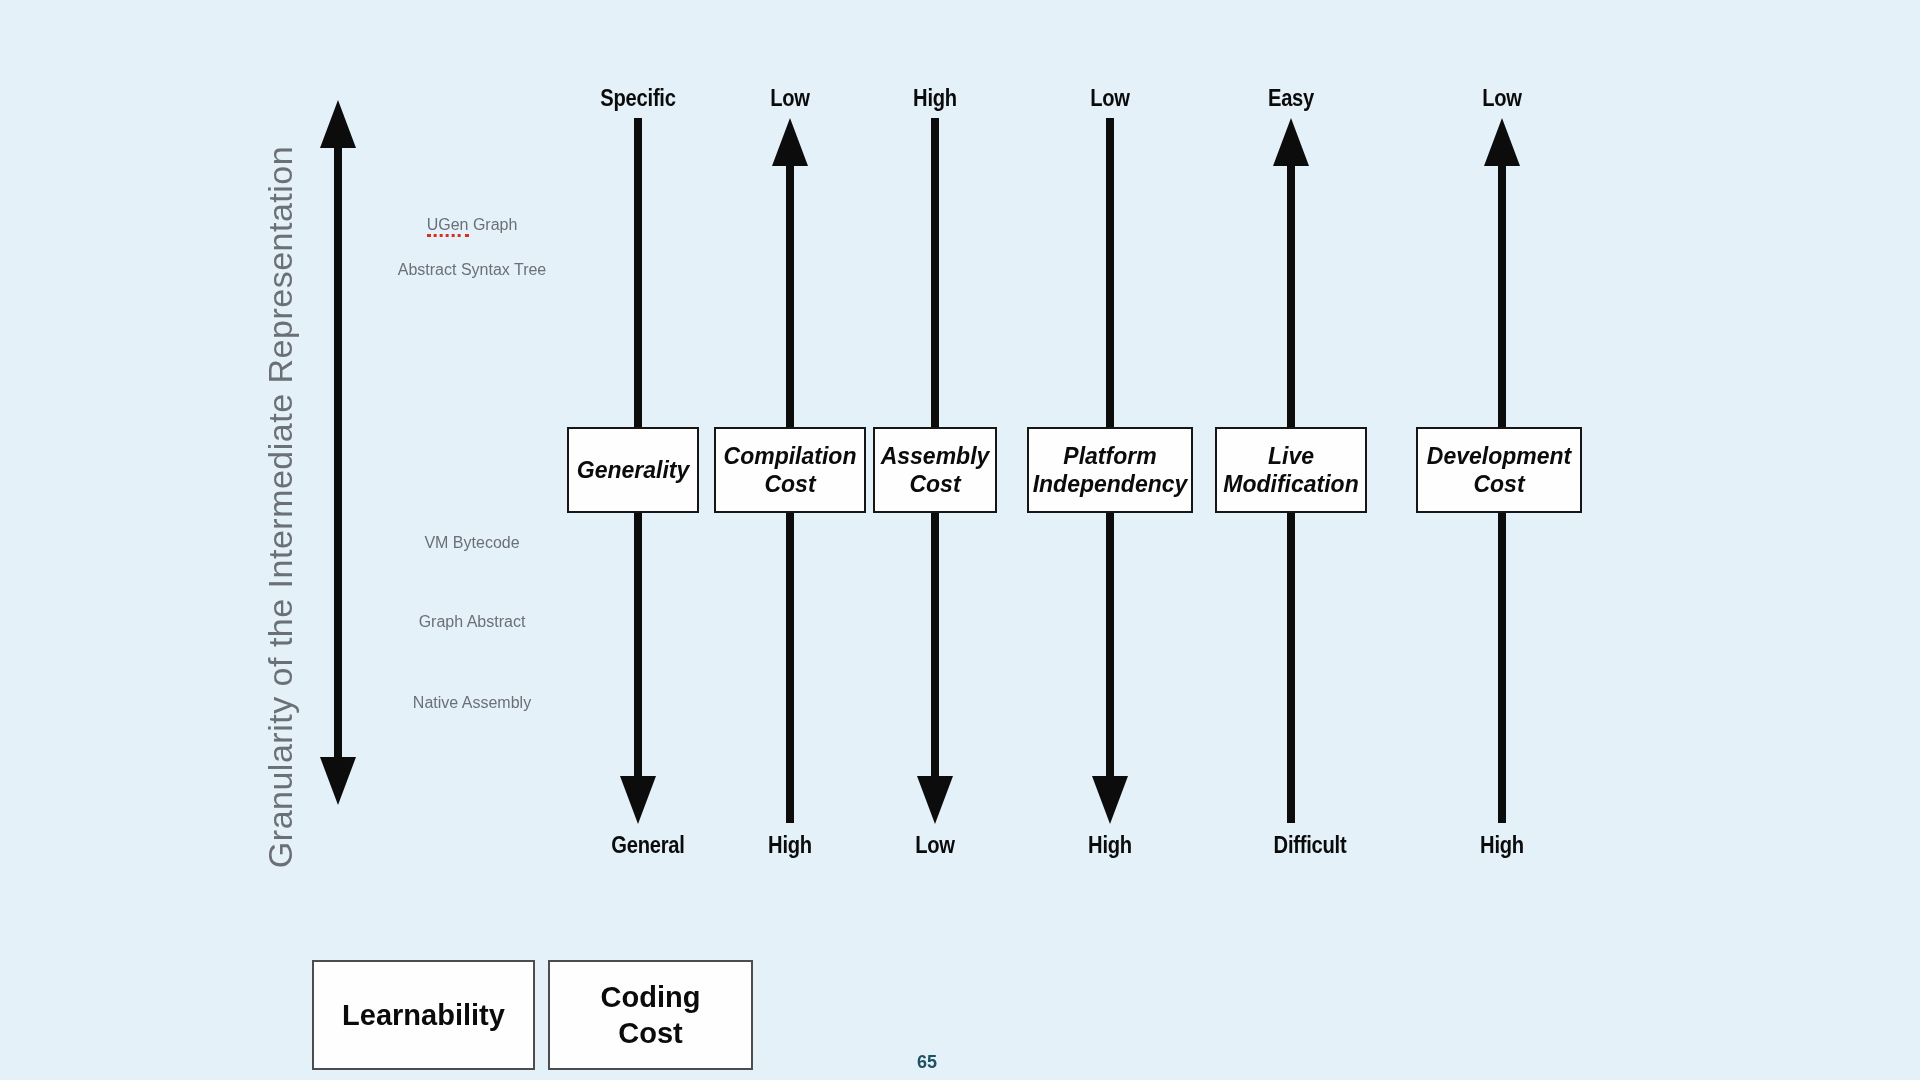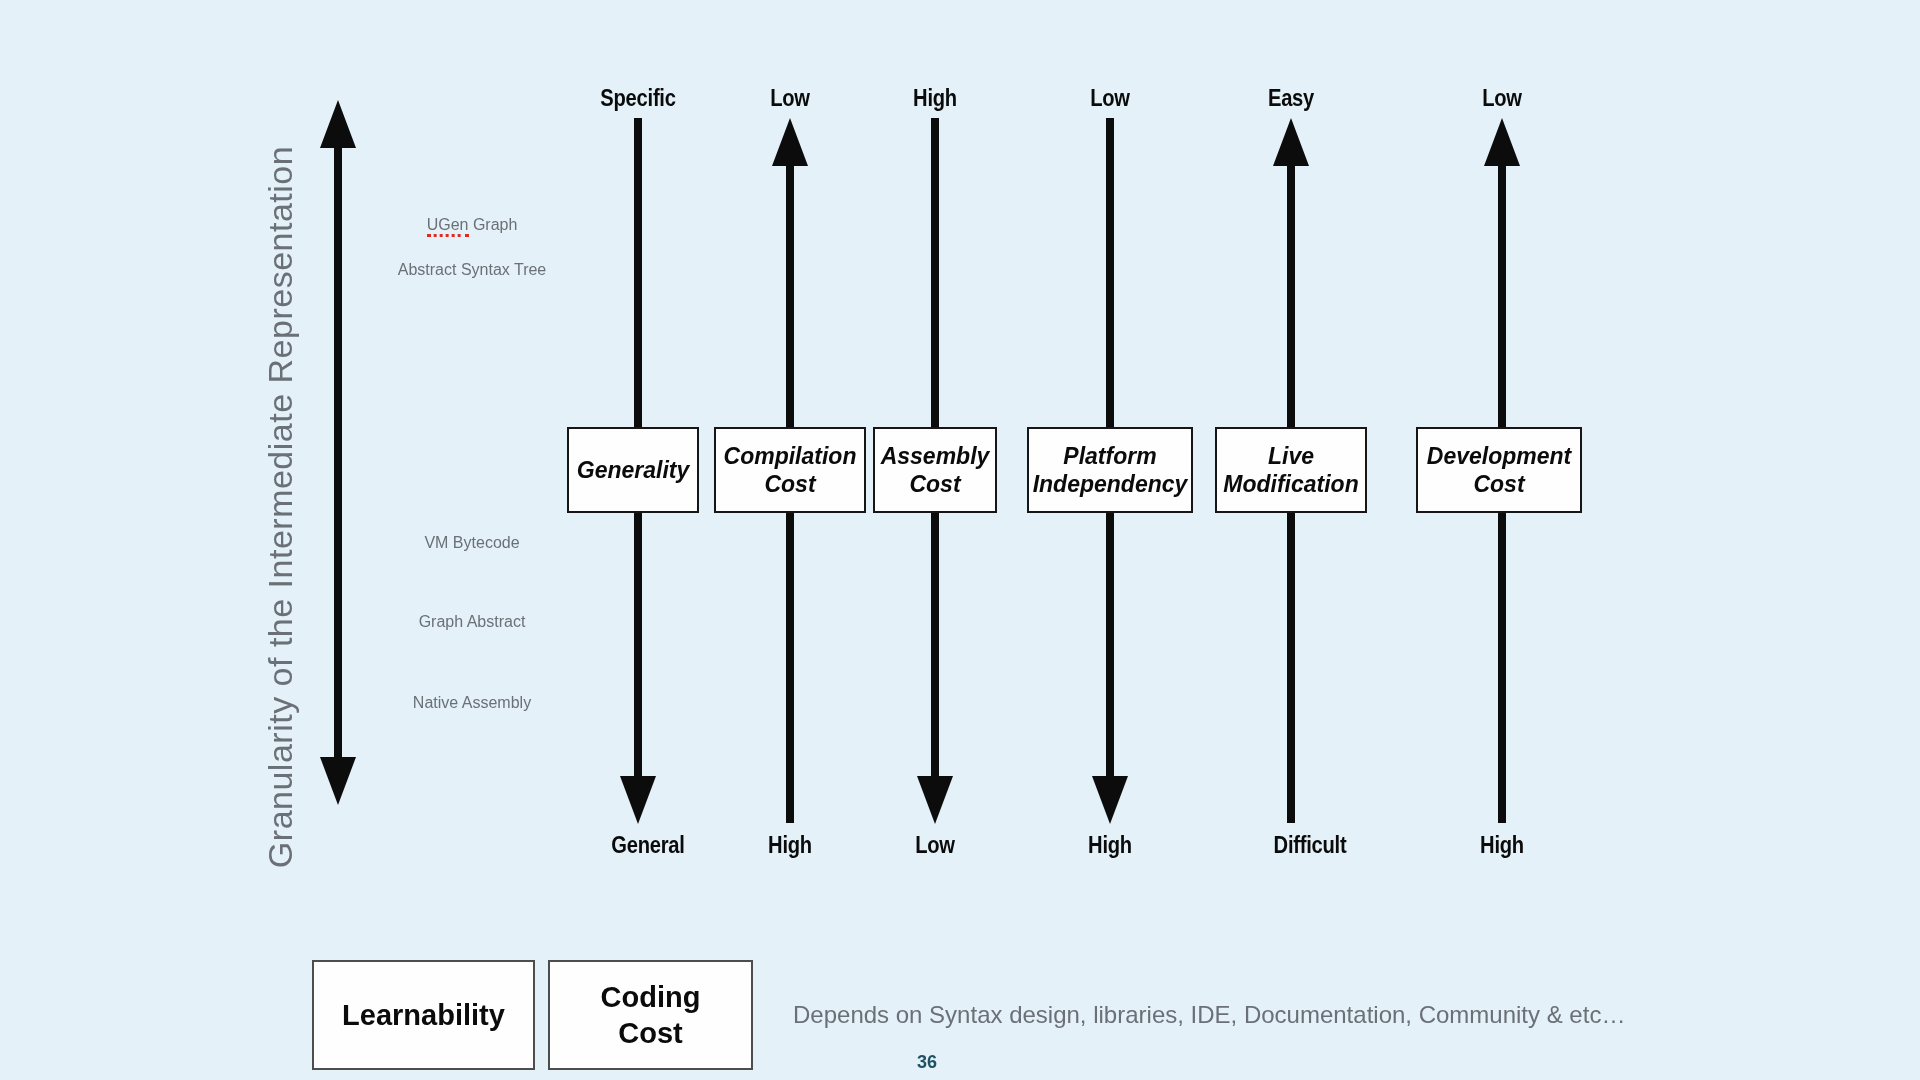--- a/index.html
+++ b/index.html
@@ -193,16 +193,15 @@
     <div class="endpoint" style="left:1502px; top:831px;"><span>High</span></div>
   </div>
 
   <div class="footer-box" style="left:312px; width:223px;">
       <span>Learnability</span>
     </div>
   <div class="footer-box" style="left:548px; width:205px;">
       <span>Coding</span>
       <span>Cost</span>
     </div>
-  <div class="note">Depends on Syntax design, libraries, IDE, Documentation, Community &amp; etc…</div>
-  <div class="pagenum">36</div>
+  <div class="pagenum">65</div>
 
 </div>
 
 </body></html>

